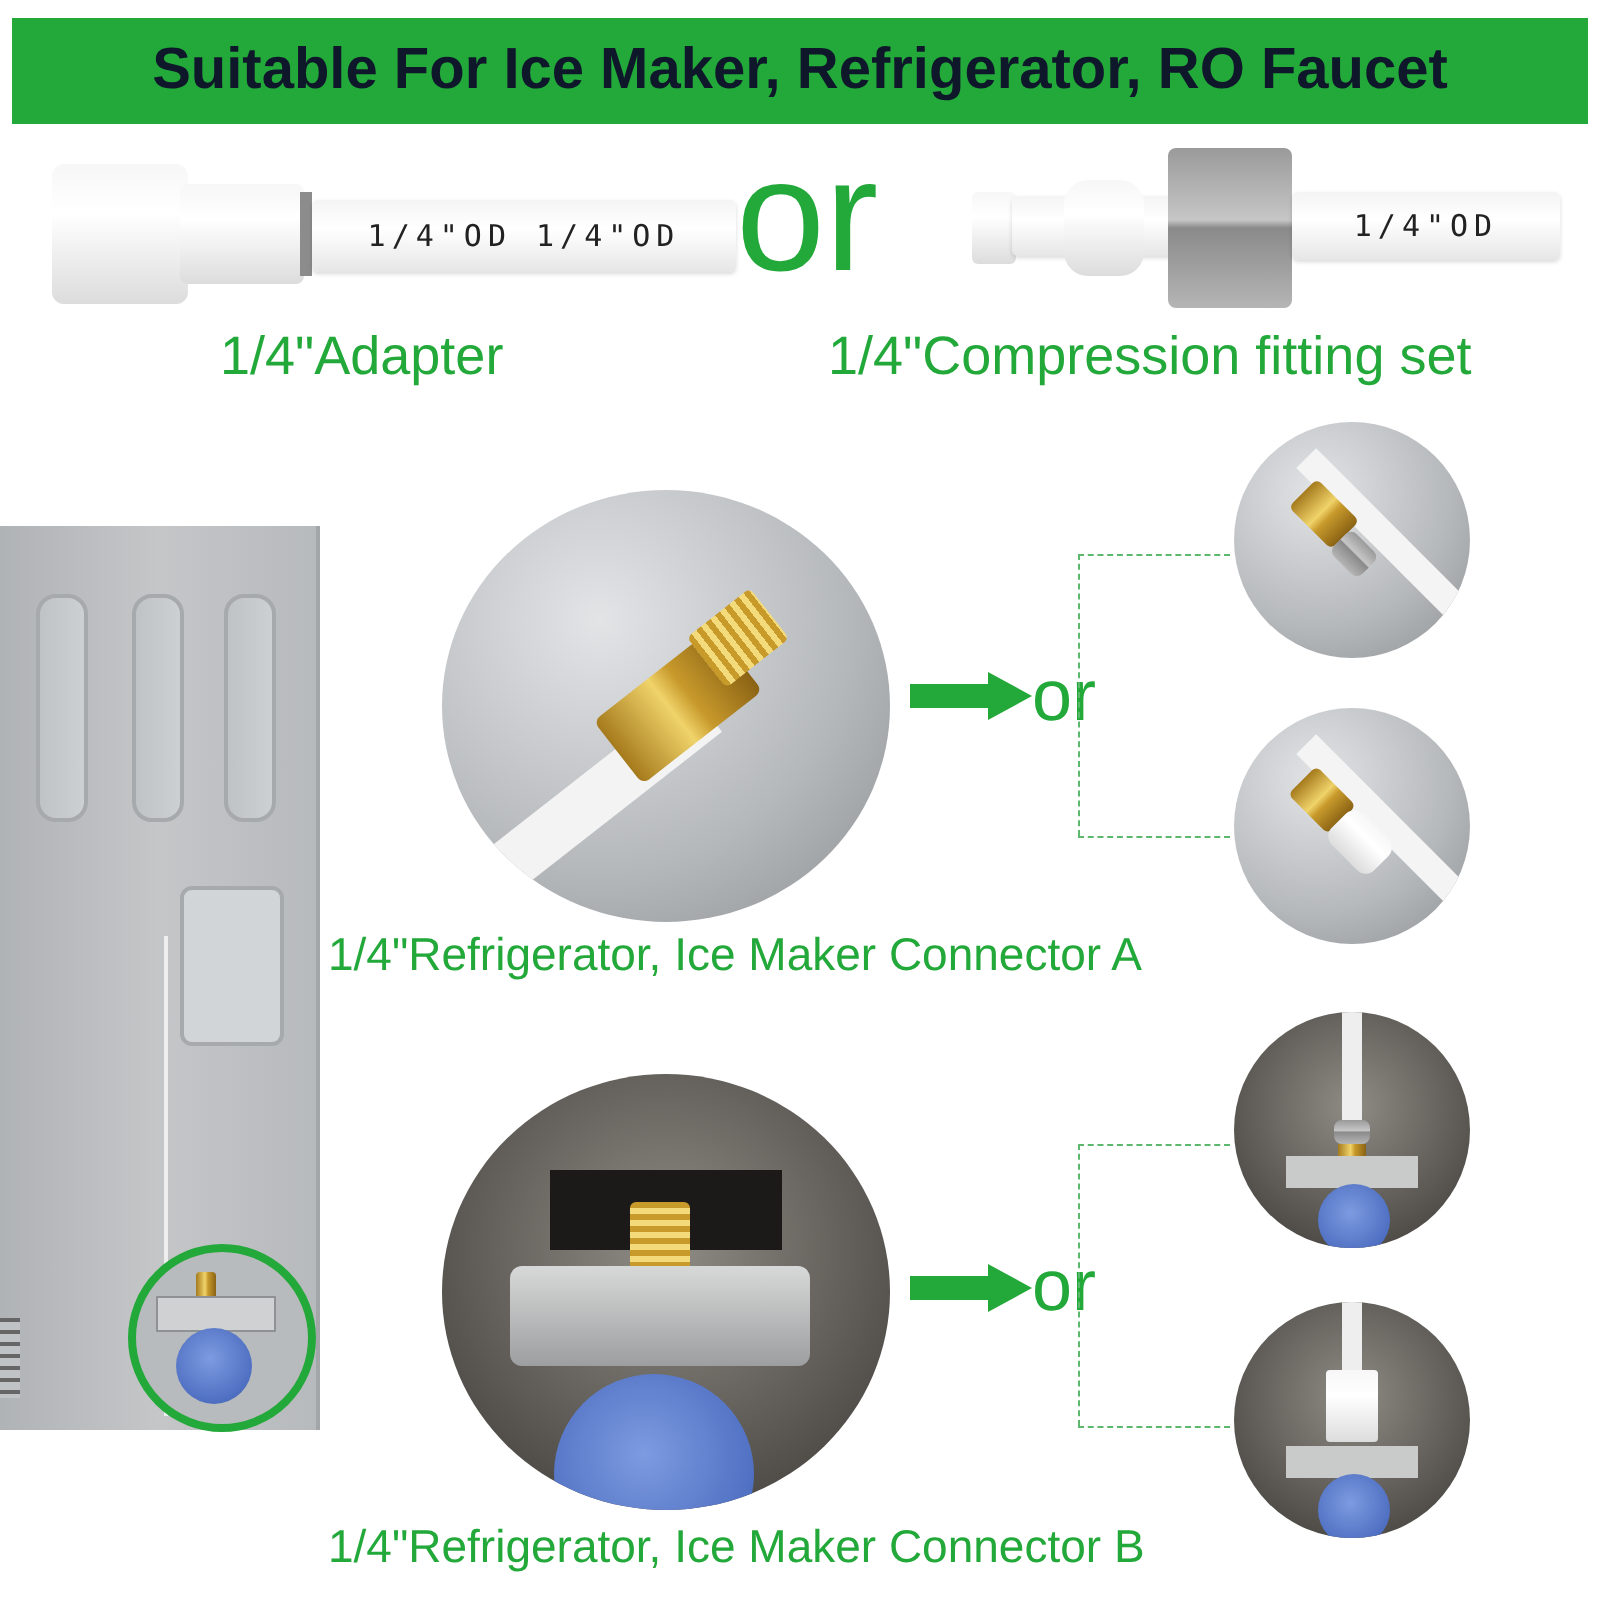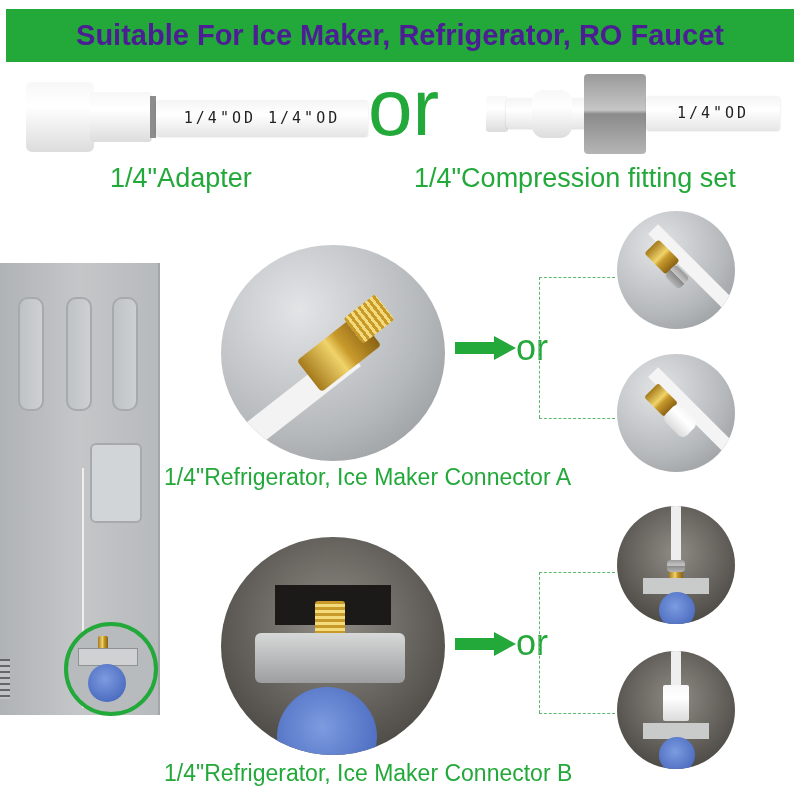--- a/index.html
+++ b/index.html
@@ -3,21 +3,21 @@
 <meta charset="utf-8">
 <style>
   html, body { margin: 0; padding: 0; }
   body {
     width: 800px; height: 800px; position: relative; overflow: hidden;
     background: #ffffff; font-family: "Liberation Sans", sans-serif;
   }
   .abs { position: absolute; }
   .banner {
     left: 6px; top: 9px; width: 788px; height: 53px; background: #23a83a;
-    color: #4c1d95; font-weight: bold; font-size: 29px; line-height: 53px;
+    color: #0f172a; font-weight: bold; font-size: 29px; line-height: 53px;
     text-align: center; letter-spacing: 0px;
   }
   .green-text { color: #23a83a; }
   .label { font-size: 27px; white-space: nowrap; }
   .label-sm { font-size: 23px; white-space: nowrap; }
   .or-big { font-size: 80px; line-height: 80px; color: #23a83a; }
   .or-mid { font-size: 36px; line-height: 36px; color: #23a83a; }
 
   
   .tube {

